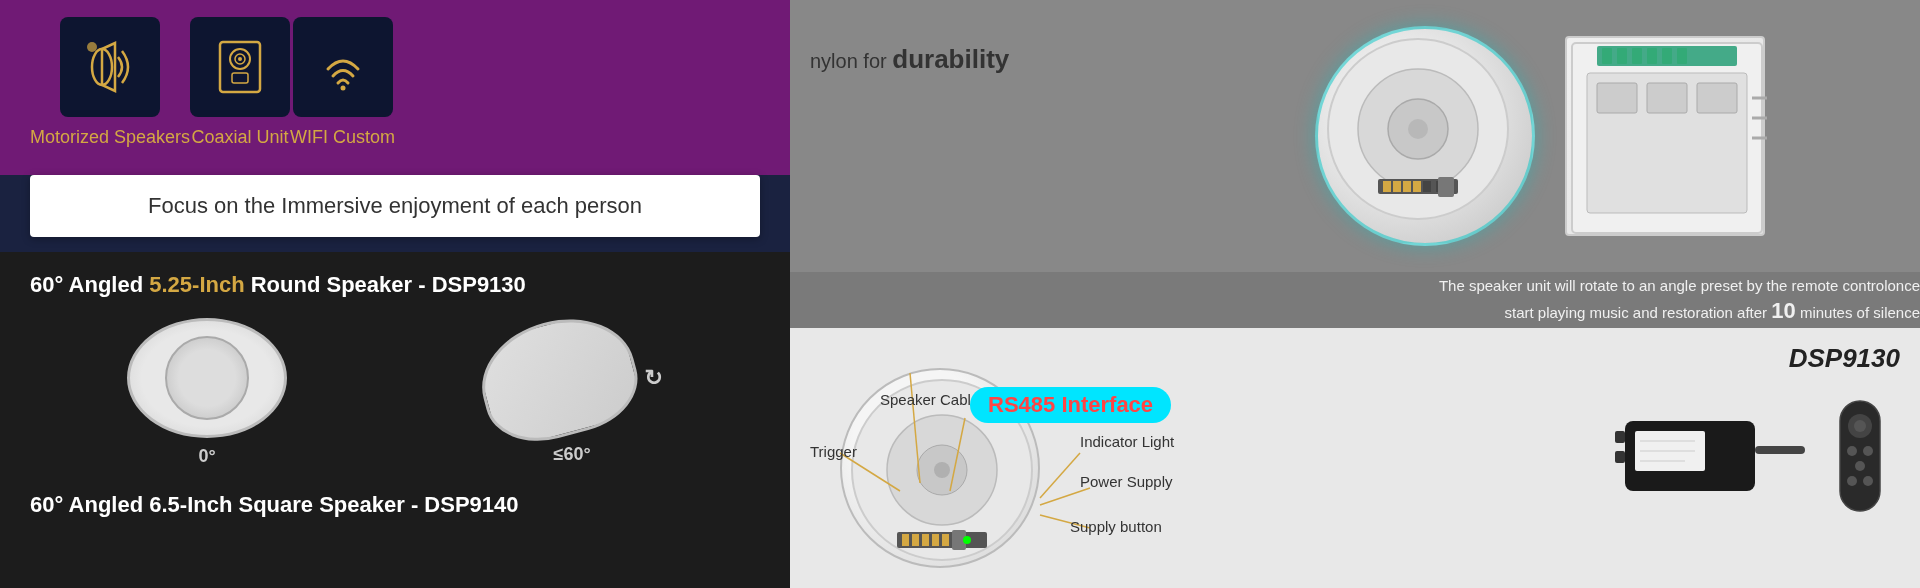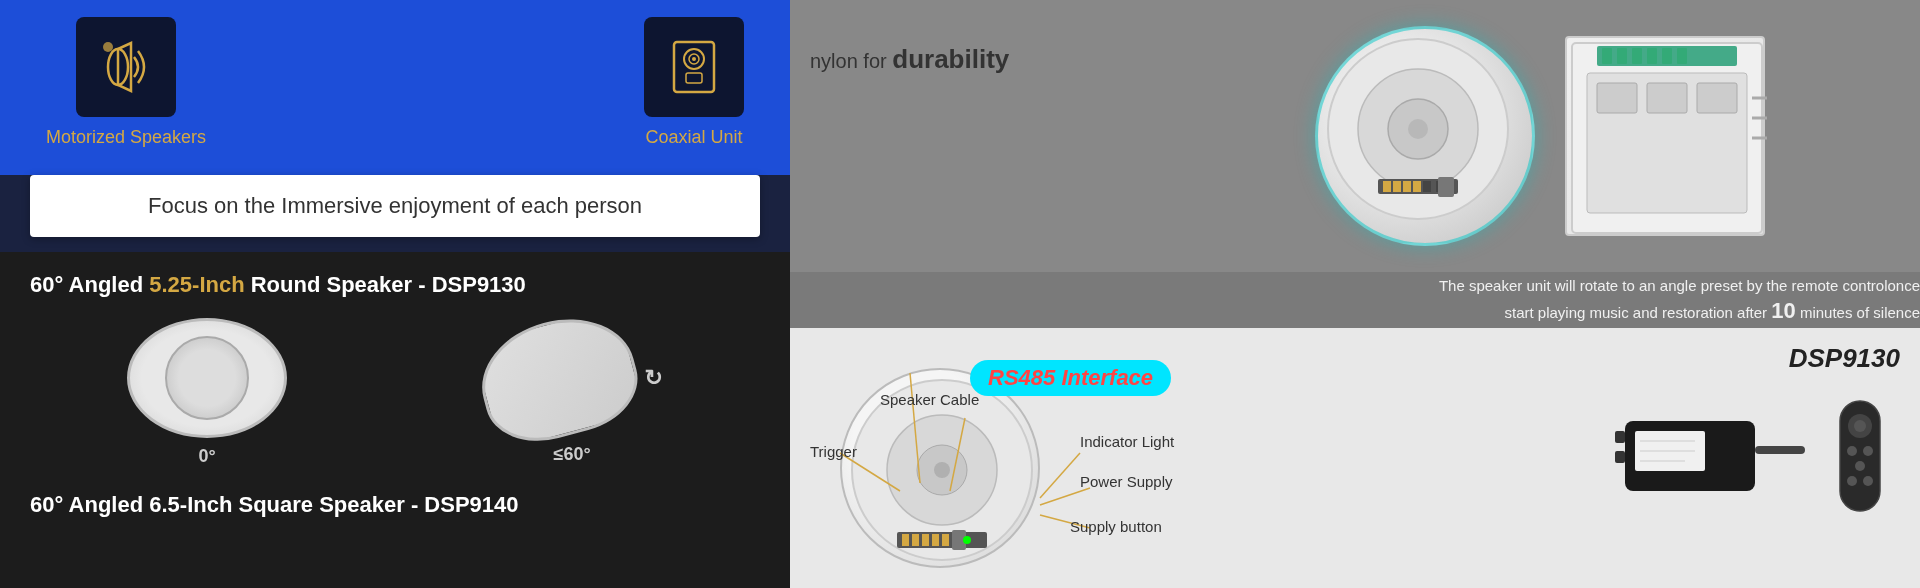--- a/index.html
+++ b/index.html
@@ -14,25 +14,25 @@
     
     .left-panel {
       width: 790px;
       height: 588px;
       display: flex;
       flex-direction: column;
       background: #1a2240;
     }
 
     .top-icons-section {
-      background: #1d4ed8;
-      display: flex;
-      justify-content: space-between;
-      align-items: center;
-      padding: 10px 46px 20px;
+      background: #701a75;
+      display: flex;
+      justify-content: flex-start;
+      align-items: center;
+      padding: 10px 30px 20px;
       min-height: 175px;
     }
 
     .icon-item {
       display: flex;
       flex-direction: column;
       align-items: center;
       gap: 10px;
     }
 
@@ -374,20 +374,32 @@
           <circle cx="30" cy="22" r="10" fill="none" stroke="#d4a843" stroke-width="2"></circle>
           <circle cx="30" cy="22" r="5" fill="none" stroke="#d4a843" stroke-width="1.5"></circle>
           <circle cx="30" cy="22" r="2" fill="#d4a843"></circle>
 
           <rect x="22" y="36" width="16" height="10" rx="2" fill="none" stroke="#d4a843" stroke-width="1.5"></rect>
         </svg>
       </div>
       <span class="icon-label">Coaxial Unit</span>
     </div>
 
+    <div class="icon-item">
+      <div class="icon-box">
+        <svg class="icon-svg" viewBox="0 0 60 60">
+
+          <path d="M15 32 Q30 16 45 32" fill="none" stroke="#d4a843" stroke-width="3" stroke-linecap="round"></path>
+          <path d="M20 39 Q30 28 40 39" fill="none" stroke="#d4a843" stroke-width="3" stroke-linecap="round"></path>
+          <path d="M25 46 Q30 40 35 46" fill="none" stroke="#d4a843" stroke-width="3" stroke-linecap="round"></path>
+          <circle cx="30" cy="51" r="2.5" fill="#d4a843"></circle>
+        </svg>
+      </div>
+      <span class="icon-label">WIFI Custom</span>
+    </div>
 
   </div>
 
   <div class="focus-banner">
     <span>Focus on the Immersive enjoyment of each person</span>
   </div>
 
   <div class="bottom-dark-section">
 
     <div class="speaker-title">
@@ -518,21 +530,21 @@
 
             <line x1="230" y1="155" x2="270" y2="110" stroke="#d4a843" stroke-width="1.5"></line>
 
             <line x1="230" y1="162" x2="280" y2="145" stroke="#d4a843" stroke-width="1.5"></line>
 
             <line x1="230" y1="172" x2="280" y2="185" stroke="#d4a843" stroke-width="1.5"></line>
           </svg>
 
           <span class="trigger-label" style="position:absolute; top:100px; left:0;">Trigger</span>
           <span class="speaker-cable-label" style="position:absolute; top:8px; left:70px;">Speaker Cable</span>
-          <div class="rs485-badge" style="position:absolute; top:17px; left:160px;font-style:italic;">
+          <div class="rs485-badge" style="position:absolute; top:44px; left:160px;">
             <span>RS485 Interface</span>
           </div>
           <span class="indicator-label" style="position:absolute; top:90px; left:270px;">Indicator Light</span>
           <span class="power-label" style="position:absolute; top:130px; left:270px;">Power Supply</span>
           <span class="match-label" style="position:absolute; top:175px; left:260px;">Supply button</span>
         </div>
       </div>
 
       <div class="diagram-right">
         <div class="accessories-row">

